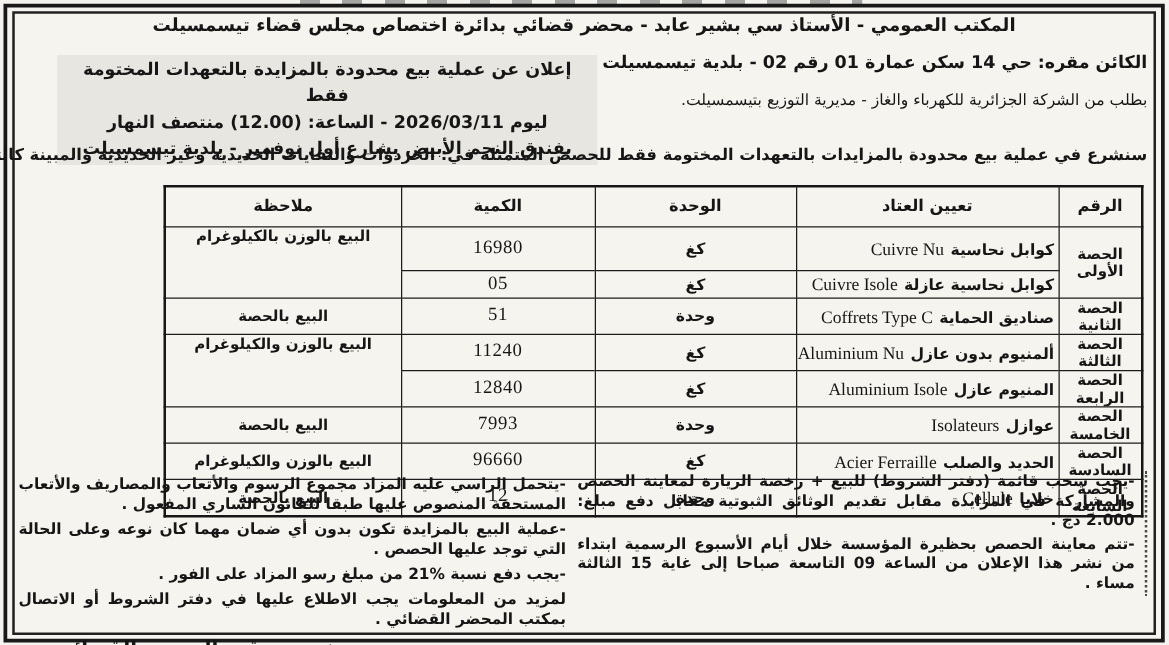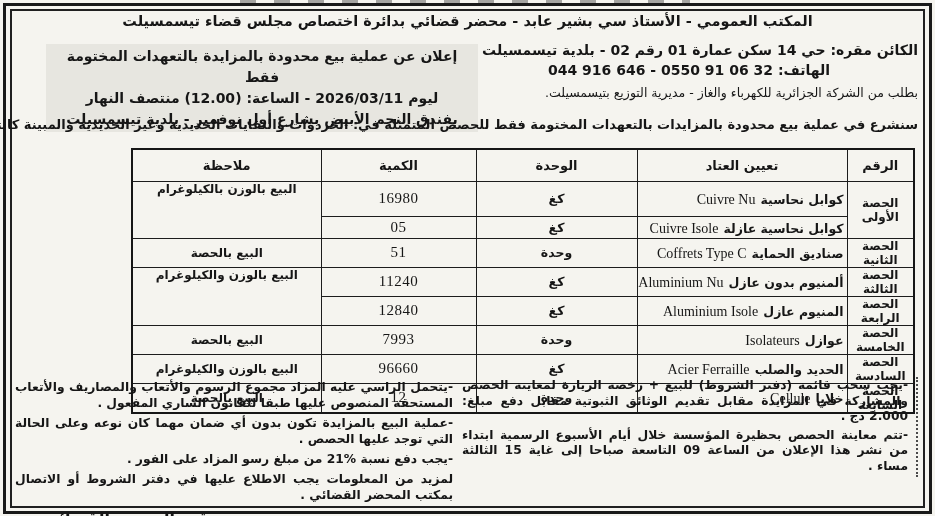--- a/index.html
+++ b/index.html
@@ -11,21 +11,21 @@
   }
   .noise-top{position:absolute;top:0;left:240px;width:450px;height:4px;opacity:.45;
     background:repeating-linear-gradient(90deg,#444 0 16px,transparent 16px 34px);}
   .frame-outer{position:absolute;left:3px;top:3px;right:3px;bottom:2px;border:3px solid #191919;}
   .frame-inner{position:absolute;left:10px;top:9px;right:10px;bottom:8px;border:2px solid #202020;}
   .title-line{
     position:absolute;top:13px;left:20px;right:20px;
     text-align:center;font-weight:bold;font-size:14.5px;white-space:nowrap;
   }
   .office-block{position:absolute;top:42px;right:17px;width:458px;}
-  .office-address{font-weight:bold;font-size:14px;text-align:right;margin-bottom:4px;white-space:nowrap;}
+  .office-address{font-weight:bold;font-size:14px;text-align:right;margin-bottom:14px;white-space:nowrap;}
   .office-phone{font-weight:bold;font-size:14px;text-align:center;margin-bottom:7px;}
   .office-request{font-size:12.5px;text-align:right;white-space:nowrap;}
   .announce{
     position:absolute;top:44px;left:46px;width:424px;
     text-align:center;font-weight:bold;font-size:14px;line-height:21px;
     background:rgba(110,110,100,0.10);padding:2px 4px;
   }
   .intro{
     position:absolute;top:117px;left:16px;right:17px;
     font-weight:bold;font-size:13px;
@@ -68,21 +68,20 @@
 <body>
 
 <div class="noise-top"></div>
 <div class="frame-outer"></div>
 <div class="frame-inner"></div>
 
 <div class="title-line">المكتب العمومي - الأستاذ سي بشير عابد - محضر قضائي بدائرة اختصاص مجلس قضاء تيسمسيلت</div>
 
 <div class="office-block">
   <div class="office-address">الكائن مقره: حي 14 سكن عمارة 01 رقم 02 - بلدية تيسمسيلت</div>
-  <div class="office-phone">الهاتف: 32 06 91 0550 - 646 916 044</div>
   <div class="office-request">بطلب من الشركة الجزائرية للكهرباء والغاز - مديرية التوزيع بتيسمسيلت.</div>
 </div>
 
 <div class="announce">
   <div>إعلان عن عملية بيع محدودة بالمزايدة بالتعهدات المختومة فقط</div>
   <div>ليوم 2026/03/11 - الساعة: (12.00) منتصف النهار</div>
   <div>بفندق النجم الأبيض بشارع أول نوفمبر - بلدية تيسمسيلت</div>
 </div>
 
 <div class="intro">سنشرع في عملية بيع محدودة بالمزايدات بالتعهدات المختومة فقط للحصص المتمثلة في: الخردوات والنفايات الحديدية وغير الحديدية والمبينة كالتالي:</div>

